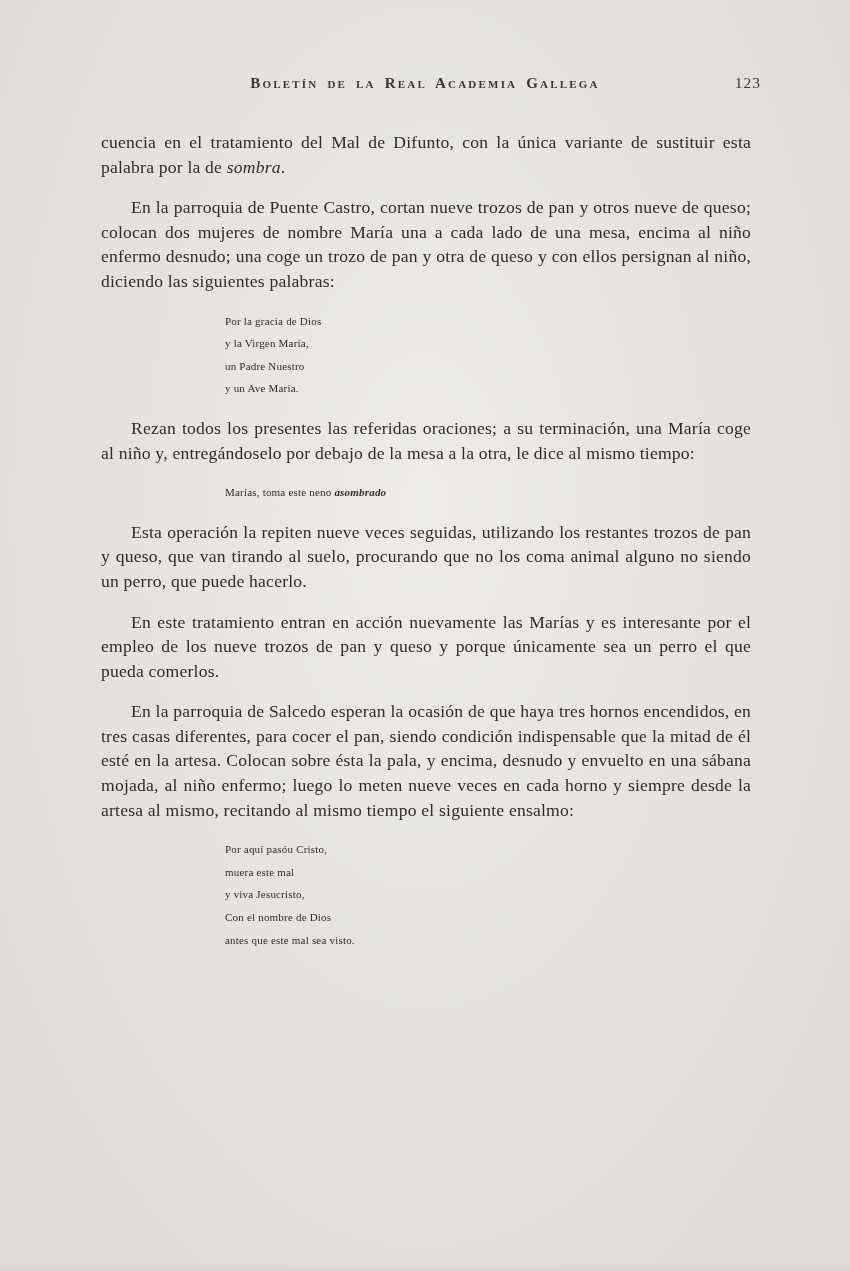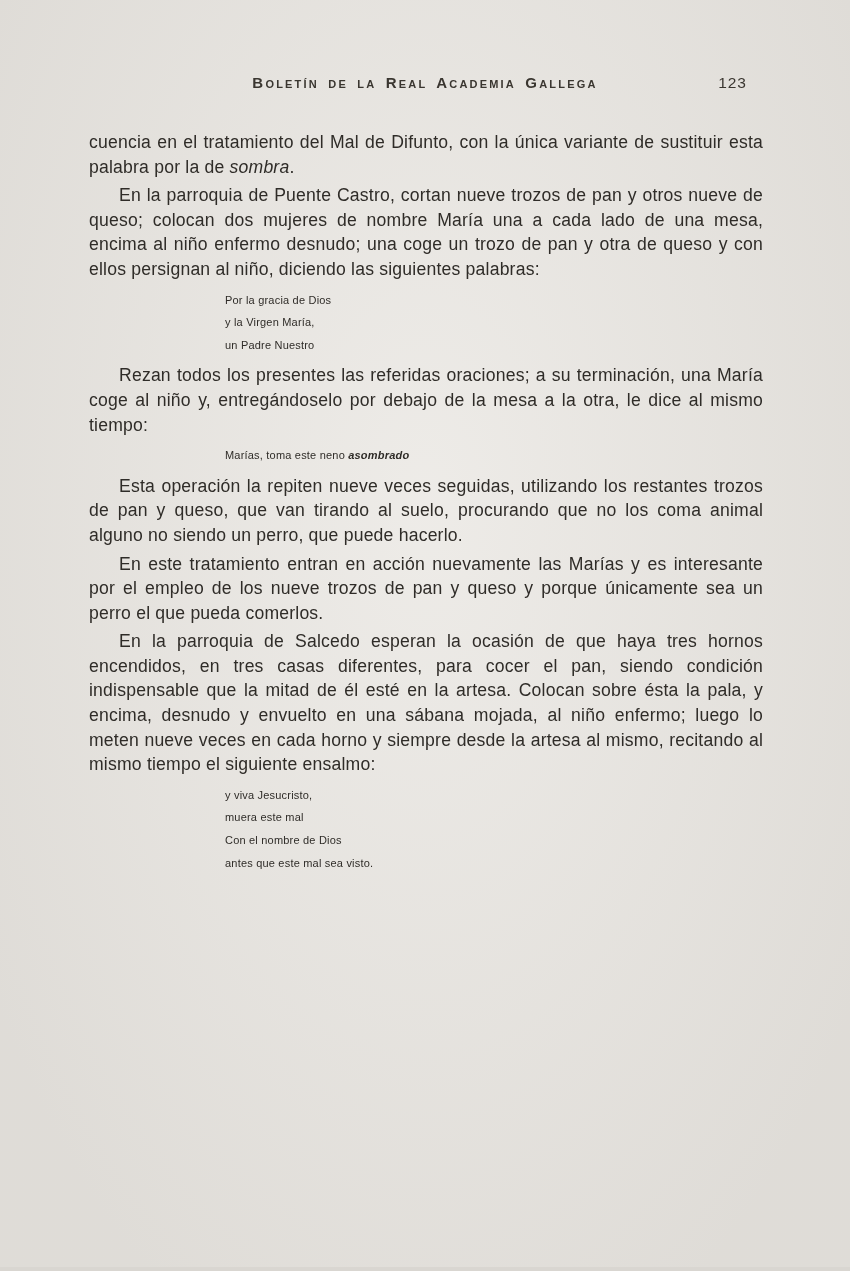--- a/index.html
+++ b/index.html
@@ -10,50 +10,50 @@
   .page {
     position: relative;
     width: 850px;
     height: 1267px;
     margin: 0 auto;
     box-sizing: border-box;
     background:
       radial-gradient(ellipse at 50% 40%, rgba(255,255,255,0.25), rgba(0,0,0,0.04) 85%),
       var(--paper, #e8e5e0);
     color: var(--ink, #2f2c28);
-    font-family: Liberation Sans, sans-serif;
+    font-family: Liberation Serif, serif;
     overflow: hidden;
   }
   .header {
     position: relative;
     margin: 74px 83px 0 83px;
     height: 22px;
     text-align: center;
   }
   .journal-title {
     font-variant: small-caps;
     font-size: 15px;
     font-weight: bold;
     letter-spacing: 2.2px;
     word-spacing: 3px;
     color: #3a3630;
   }
   .page-number {
     position: absolute;
-    right: 20px;
+    right: 6px;
     top: 0;
     font-size: 15.5px;
     letter-spacing: 1px;
     color: #3a3630;
   }
   .body {
     margin: 34px 83px 0 85px;
   }
   .para {
-    margin: 4px;
+    margin: 16px;
     font-size: 17.6px;
     line-height: 24.6px;
     text-align: justify;
     letter-spacing: 0.2px;
   }
   .para.indent {
     text-indent: 30px;
   }
   .verse {
     margin: 7px 0 7px 140px;
@@ -85,37 +85,39 @@
   <div class="body">
 
     <p class="para"><span>cuencia en el tratamiento del Mal de Difunto, con la única variante de sustituir esta palabra por la de </span><span class="it">sombra</span><span>.</span></p>
 
     <p class="para indent">En la parroquia de Puente Castro, cortan nueve trozos de pan y otros nueve de queso; colocan dos mujeres de nombre María una a cada lado de una mesa, encima al niño enfermo desnudo; una coge un trozo de pan y otra de queso y con ellos persignan al niño, diciendo las siguientes palabras:</p>
 
     <div class="verse">
       <div class="verse-line">Por la gracia de Dios</div>
       <div class="verse-line">y la Virgen María,</div>
       <div class="verse-line">un Padre Nuestro</div>
+      <div class="verse-line">y un Ave María.</div>
     </div>
 
     <p class="para indent">Rezan todos los presentes las referidas oraciones; a su terminación, una María coge al niño y, entregándoselo por debajo de la mesa a la otra, le dice al mismo tiempo:</p>
 
     <div class="verse">
       <div class="verse-line"><span>Marías, toma este neno </span><span class="it-bold">asombrado</span></div>
     </div>
 
 
 
     <p class="para indent">Esta operación la repiten nueve veces seguidas, utilizando los restantes trozos de pan y queso, que van tirando al suelo, procurando que no los coma animal alguno no siendo un perro, que puede hacerlo.</p>
 
     <p class="para indent">En este tratamiento entran en acción nuevamente las Marías y es interesante por el empleo de los nueve trozos de pan y queso y porque únicamente sea un perro el que pueda comerlos.</p>
 
     <p class="para indent">En la parroquia de Salcedo esperan la ocasión de que haya tres hornos encendidos, en tres casas diferentes, para cocer el pan, siendo condición indispensable que la mitad de él esté en la artesa. Colocan sobre ésta la pala, y encima, desnudo y envuelto en una sábana mojada, al niño enfermo; luego lo meten nueve veces en cada horno y siempre desde la artesa al mismo, recitando al mismo tiempo el siguiente ensalmo:</p>
 
     <div class="verse">
+      <div class="verse-line">Por aquí pasóu Cristo,</div>
+      <div class="verse-line">muera este mal</div>
       <div class="verse-line">y viva Jesucristo,</div>
-      <div class="verse-line">muera este mal</div>
       <div class="verse-line">Con el nombre de Dios</div>
       <div class="verse-line">antes que este mal sea visto.</div>
     </div>
 
   </div>
 </div>
 
 </body></html>

